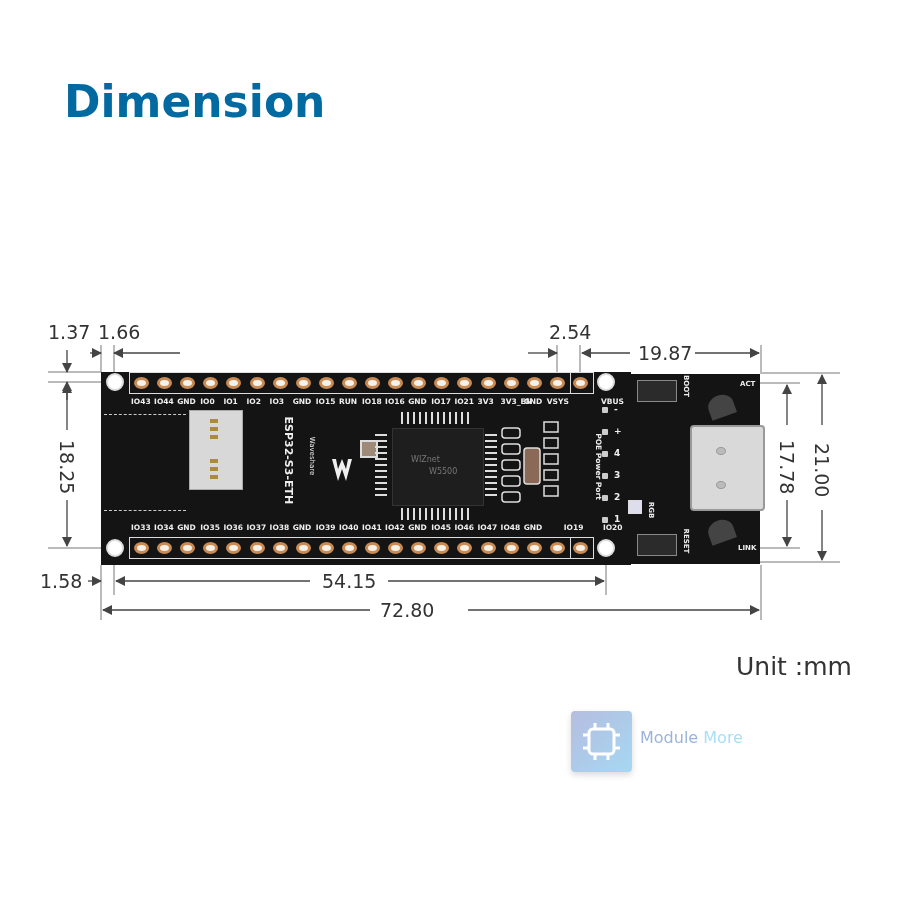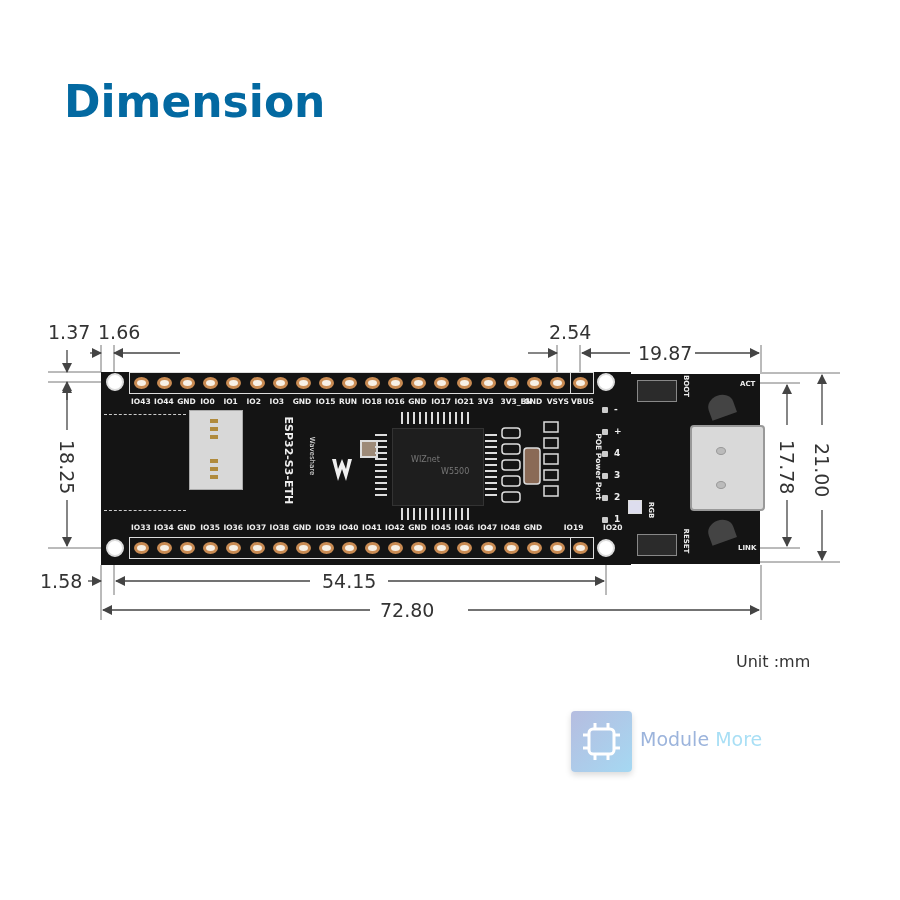--- a/index.html
+++ b/index.html
@@ -12,23 +12,23 @@
   .header-row{position:absolute;height:22px;border:1.5px solid #ddd;box-sizing:border-box;}
   .pin{position:absolute;width:15px;height:12px;border-radius:50%;background:#f7f0e6;border:3px solid #c98b53;box-sizing:border-box;}
   .pinlabel{position:absolute;font-size:7.5px;font-weight:bold;color:#eee;font-family:"DejaVu Sans",sans-serif;white-space:nowrap;}
   .hole{position:absolute;width:18px;height:18px;border-radius:50%;border:2px solid #ddd;background:#fff;box-sizing:border-box;}
   .chip{position:absolute;left:392px;top:428px;width:90px;height:76px;background:#1e1e1e;border:1px solid #333;}
   .chip-text{position:absolute;color:#777;font-size:8px;font-family:"DejaVu Sans",sans-serif;}
   .sdslot{position:absolute;left:189px;top:410px;width:52px;height:78px;background:#d8d8d8;border:1px solid #aaa;}
   .usbc{position:absolute;left:690px;top:425px;width:75px;height:86px;background:#d9d9d9;border-radius:4px;border:2px solid #999;box-sizing:border-box;}
   .button-box{position:absolute;width:38px;height:20px;background:#2b2b2b;border:1px solid #888;}
   .boardtext{position:absolute;color:#eee;font-family:"DejaVu Sans",sans-serif;font-weight:bold;white-space:nowrap;}
-  .unit{position:absolute;left:736px;top:652px;font-size:16px;color:#333;font-family:"DejaVu Sans",sans-serif;}
+  .unit{position:absolute;left:736px;top:652px;font-size:25px;color:#333;font-family:"DejaVu Sans",sans-serif;}
   .logo{position:absolute;left:571px;top:711px;width:61px;height:61px;border-radius:4px;background:linear-gradient(135deg,#b6bde0,#a5d8f2);box-shadow:0 3px 6px rgba(0,0,0,0.15);}
-  .logo-text{position:absolute;left:640px;top:728px;font-size:19px;color:#9cb4dc;font-family:"DejaVu Sans",sans-serif;}
+  .logo-text{position:absolute;left:640px;top:728px;font-size:16px;color:#9cb4dc;font-family:"DejaVu Sans",sans-serif;}
   .logo-text .more{color:#a9dff5;}
 </style>
 </head>
 <body>
 
 <div class="title">Dimension</div>
 
 <svg style="position:absolute;left:0;top:0" width="900" height="900">
   <defs>
     <marker id="ar" markerWidth="10" markerHeight="10" refX="9" refY="5" orient="auto" markerUnits="userSpaceOnUse">
@@ -149,21 +149,21 @@
     <div class="pinlabel" style="left: 454.4px; top: 397px;">IO21</div>
     <div class="pin" style="left: 480.5px; top: 377px;"></div>
     <div class="pinlabel" style="left: 477.5px; top: 397px;">3V3</div>
     <div class="pin" style="left: 503.6px; top: 377px;"></div>
     <div class="pinlabel" style="left: 500.6px; top: 397px;">3V3_EN</div>
     <div class="pin" style="left: 526.7px; top: 377px;"></div>
     <div class="pinlabel" style="left: 523.7px; top: 397px;">GND</div>
     <div class="pin" style="left: 549.8px; top: 377px;"></div>
     <div class="pinlabel" style="left: 546.8px; top: 397px;">VSYS</div>
     <div class="pin" style="left: 572.9px; top: 377px;"></div>
-    <div class="pinlabel" style="left: 571px; top: 397px; text-align: center;">VBUS</div>
+    <div class="pinlabel" style="left: 601px; top: 397px; text-align: center;">VBUS</div>
   </div>
 <div id="bottom-pins">
     <div class="pin" style="left: 134px; top: 542px;"></div>
     <div class="pinlabel" style="left: 131px; top: 523px;">IO33</div>
     <div class="pin" style="left: 157.1px; top: 542px;"></div>
     <div class="pinlabel" style="left: 154.1px; top: 523px;">IO34</div>
     <div class="pin" style="left: 180.2px; top: 542px;"></div>
     <div class="pinlabel" style="left: 177.2px; top: 523px;">GND</div>
     <div class="pin" style="left: 203.3px; top: 542px;"></div>
     <div class="pinlabel" style="left: 200.3px; top: 523px;">IO35</div>
@@ -213,21 +213,21 @@
 <div class="boardtext" style="left:248px;top:450px;font-size:11px;transform:rotate(90deg);width:80px;text-align:center;">ESP32-S3-ETH</div>
 <div class="boardtext" style="left:282px;top:452px;font-size:7px;transform:rotate(90deg);width:60px;text-align:center;font-weight:normal;">Waveshare</div>
 <svg style="position:absolute;left:330px;top:455px" width="24" height="30">
   <path d="M2,4 L8,26 L12,14 L16,26 L22,4 L18,4 L16,14 L12,4 L8,14 L6,4 z" fill="#eee"></path>
 </svg>
 
 <div style="position:absolute;left:360px;top:440px;width:14px;height:14px;background:#9d8a78;border:2px solid #ddd;"></div>
 
 <div class="chip">
   <div class="chip-text" style="left:18px;top:26px;">WIZnet</div>
-  <div class="chip-text" style="left:48px;top:38px;">W5500</div>
+  <div class="chip-text" style="left:36px;top:38px;">W5500</div>
 </div>
 
 <svg style="position:absolute;left:375px;top:412px" width="126" height="110">
   <g fill="#ddd">
     <rect x="26" y="0" width="2" height="12"></rect>
       <rect x="32" y="0" width="2" height="12"></rect>
       <rect x="38" y="0" width="2" height="12"></rect>
       <rect x="44" y="0" width="2" height="12"></rect>
       <rect x="50" y="0" width="2" height="12"></rect>
       <rect x="56" y="0" width="2" height="12"></rect>

